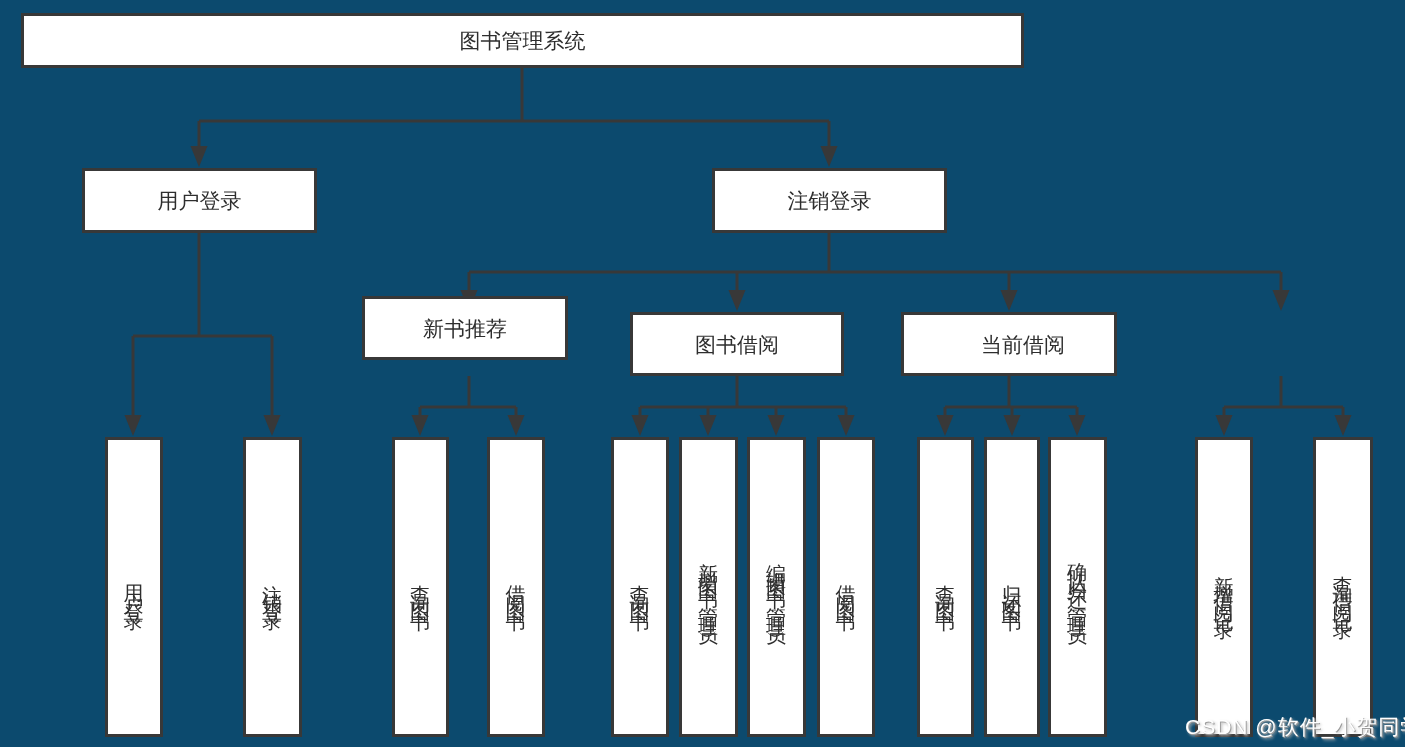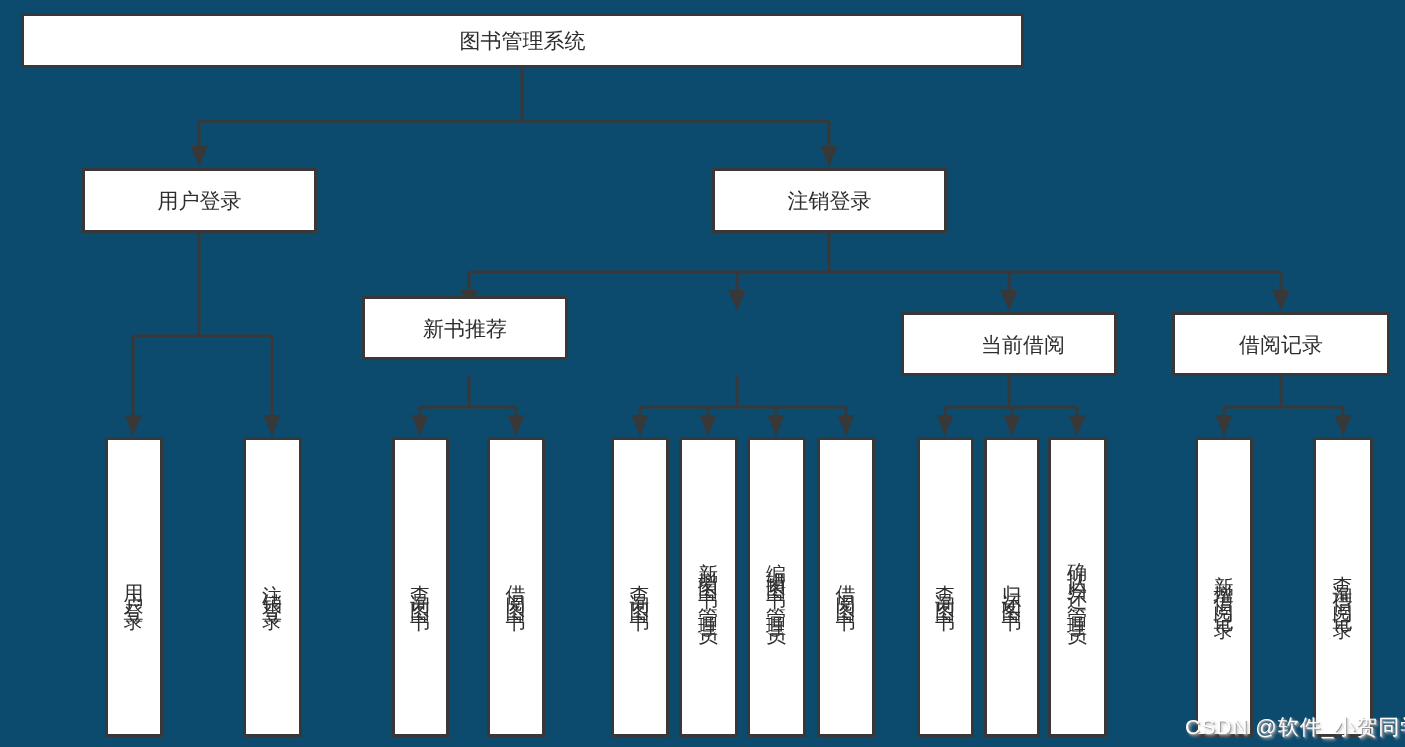--- a/index.html
+++ b/index.html
@@ -125,25 +125,25 @@
   <div class="box n-login">
     <span>用户登录</span>
   </div>
   <div class="box n-mgmt">
     <span>注销登录</span>
   </div>
 
   <div class="box n-newrec">
     <span>新书推荐</span>
   </div>
+  <div class="box n-borrow">
+    <span>图书借阅</span>
+  </div>
   <div class="box n-current">
     <span>当前借阅</span>
-  </div>
-  <div class="box n-records">
-    <span>借阅记录</span>
   </div>
 
   <div class="box vbox lf l-a1">
     <span class="vtext">用户登录</span>
   </div>
   <div class="box vbox lf l-a2">
     <span class="vtext">注销登录</span>
   </div>
 
   <div class="box vbox lf l-b1">

